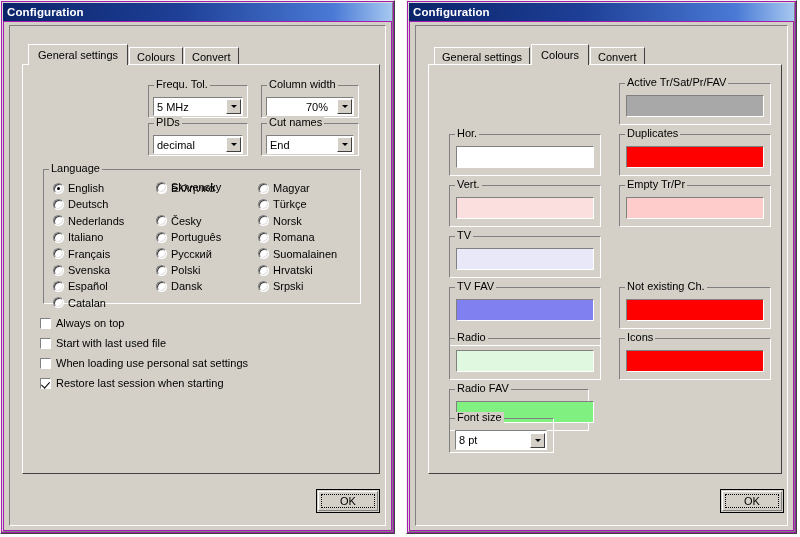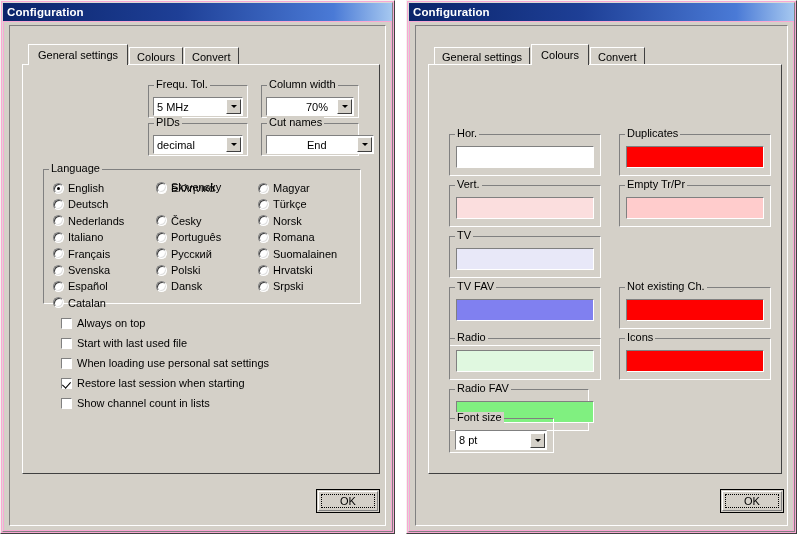--- a/index.html
+++ b/index.html
@@ -7,21 +7,21 @@
     width:800px;height:537px;
     background:#ffffff;
     font-family:"Liberation Sans", sans-serif;
     font-size:11px;
     color:#000000;
     overflow:hidden;
     position:relative;
   }
   .window{
     position:absolute;
-    background:#f9a8d4;
+    background:#a21caf;
     border-top:1px solid #f4f2ee;
     border-left:1px solid #f4f2ee;
     border-right:1px solid #404040;
     border-bottom:1px solid #404040;
     box-sizing:border-box;
   }
   .window-inner{
     position:absolute;inset:1px;
     border-top:1px solid #dcdad5;
     border-left:1px solid #dcdad5;
@@ -141,21 +141,21 @@
     box-shadow:inset -1px -1px 0 #dfdfdf, inset 1px 1px 0 #404040;
     box-sizing:border-box;
     margin-right:4px;flex:0 0 auto;
     position:relative;
   }
   .radio.on .rmark::after{
     content:"";position:absolute;left:3px;top:3px;
     width:3px;height:3px;border-radius:50%;background:#000;
   }
   
-  .check{position:absolute;display:flex;align-items:center;font-size:11px;white-space:nowrap;margin-left:21px;}
+  .check{position:absolute;display:flex;align-items:center;font-size:11px;white-space:nowrap;}
   .check .cmark{
     width:11px;height:11px;
     background:#ffffff;
     border-top:1px solid #808080;
     border-left:1px solid #808080;
     border-right:1px solid #ffffff;
     border-bottom:1px solid #ffffff;
     box-sizing:border-box;
     margin-right:5px;flex:0 0 auto;
     position:relative;
@@ -256,21 +256,21 @@
           <span class="cval">decimal</span>
           <span class="carrow">
               <i></i>
             </span>
         </div>
       </div>
 
       <div class="group" style="left:238px;top:58px;width:98px;height:33px;">
         <div class="gframe"></div>
         <span class="glabel">Cut names</span>
-        <div class="combo" style="left:5px;top:12px;width:108px;height:19px;padding-left:37px;">
+        <div class="combo" style="left:5px;top:12px;width:88px;height:19px;">
           <span class="cval">End</span>
           <span class="carrow">
               <i></i>
             </span>
         </div>
       </div>
 
       <div class="group" style="left:20px;top:104px;width:318px;height:135px;">
         <div class="gframe"></div>
         <span class="glabel">Language</span>
@@ -376,24 +376,20 @@
             <span>Start with last used file</span>
           </div>
           <div class="check" style="left: 0px; top: 40px;">
             <span class="cmark"></span>
             <span>When loading use personal sat settings</span>
           </div>
           <div class="check on" style="left: 0px; top: 60px;">
             <span class="cmark"></span>
             <span>Restore last session when starting</span>
           </div>
-          <div class="check" style="left: 0px; top: 80px;">
-            <span class="cmark"></span>
-            <span>Show channel count in lists</span>
-          </div>
         </div>
 
     </div>
 
     <div class="btn" style="left:312px;top:467px;width:64px;height:24px;">
       <span class="bface"></span>
       <span class="bfocus"></span>
       <span class="blabel">OK</span>
     </div>
 
@@ -450,20 +446,25 @@
             <span class="glabel">Radio</span>
             <div class="swatch" style="left: 7px; top: 12px; width: 138px; height: 22px; background: rgb(224, 248, 224);"></div>
           </div>
           <div class="group" style="left: 0px; top: 306px; width: 140px; height: 42px;">
             <div class="gframe"></div>
             <span class="glabel">Radio FAV</span>
             <div class="swatch" style="left: 7px; top: 12px; width: 138px; height: 22px; background: rgb(128, 240, 128);"></div>
           </div>
         </div>
       <div id="col-right-host" style="position:absolute;left:190px;top:18px;width:155px;height:350px;">
+          <div class="group" style="left: 0px; top: 0px; width: 152px; height: 42px;">
+            <div class="gframe"></div>
+            <span class="glabel">Active Tr/Sat/Pr/FAV</span>
+            <div class="swatch" style="left: 7px; top: 12px; width: 138px; height: 22px; background: rgb(168, 168, 168);"></div>
+          </div>
           <div class="group" style="left: 0px; top: 51px; width: 152px; height: 42px;">
             <div class="gframe"></div>
             <span class="glabel">Duplicates</span>
             <div class="swatch" style="left: 7px; top: 12px; width: 138px; height: 22px; background: rgb(255, 0, 0);"></div>
           </div>
           <div class="group" style="left: 0px; top: 102px; width: 152px; height: 42px;">
             <div class="gframe"></div>
             <span class="glabel">Empty Tr/Pr</span>
             <div class="swatch" style="left: 7px; top: 12px; width: 138px; height: 22px; background: rgb(255, 204, 204);"></div>
           </div>

